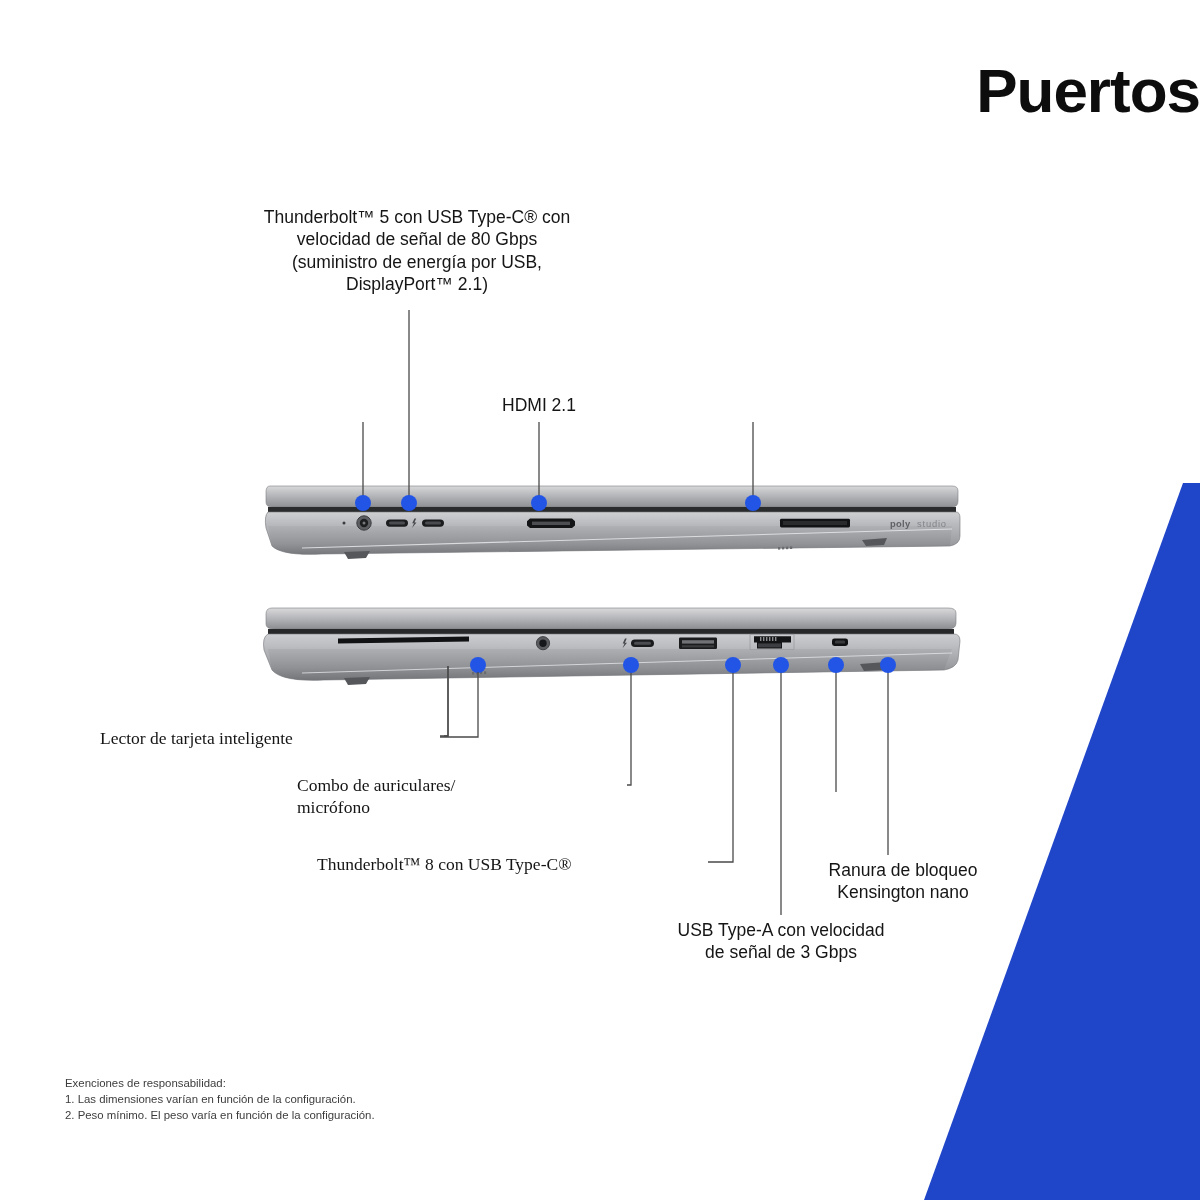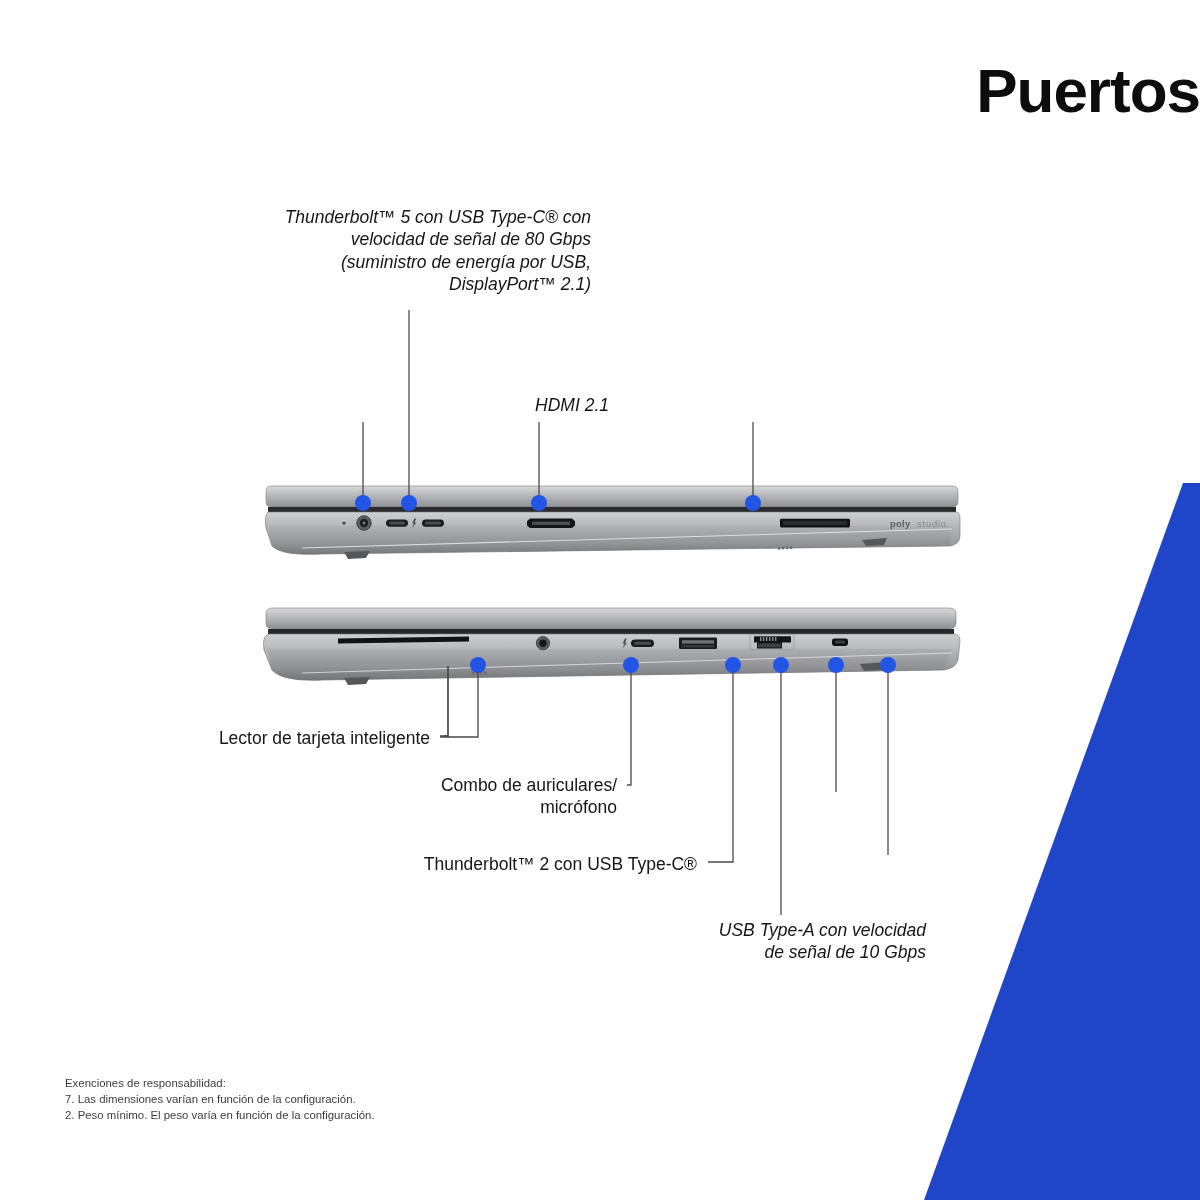--- a/index.html
+++ b/index.html
@@ -31,22 +31,22 @@
   }
 
   
   .label {
     position:absolute;
     font-size:17.5px;
     line-height:1.28;
     color:#151515;
     white-space:pre-line;
   }
-  .label.c  { text-align:right;font-style:italic; }
-  .label.r  { text-align:right; }
+  .label.c  { text-align:center; }
+  .label.r  { text-align:left;font-family:Liberation Serif, serif; }
 
   
   .leaders { position:absolute; left:0; top:0; width:1200px; height:1200px; }
 
   
   .laptop { position:absolute; }
 
   
   .disclaimer {
     position:absolute;
@@ -249,24 +249,26 @@
 
 
   <div class="label c" style="left:469px; top:394px; width:140px;">HDMI 2.1</div>
 
 
   <div class="label r" style="left:100px; top:727px; width:330px;">Lector de tarjeta inteligente</div>
 
   <div class="label r" style="left:297px; top:774px; width:320px;">Combo de auriculares/
 micrófono</div>
 
-  <div class="label r" style="left:317px; top:853px; width:380px;">Thunderbolt™ 2 con USB Type-C®</div>
+  <div class="label r" style="left:317px; top:853px; width:380px;">Thunderbolt™ 8 con USB Type-C®</div>
 
   <div class="label c" style="left:636px; top:919px; width:290px;">USB Type-A con velocidad
-de señal de 10 Gbps</div>
-
-
+de señal de 3 Gbps</div>
+
+
+  <div class="label c" style="left:793px; top:859px; width:220px;">Ranura de bloqueo
+Kensington nano</div>
 
   <div class="disclaimer">Exenciones de responsabilidad:
-7.  Las dimensiones varían en función de la configuración.
+1.  Las dimensiones varían en función de la configuración.
 2. Peso mínimo. El peso varía en función de la configuración.</div>
 
 </div>
 
 </body></html>

